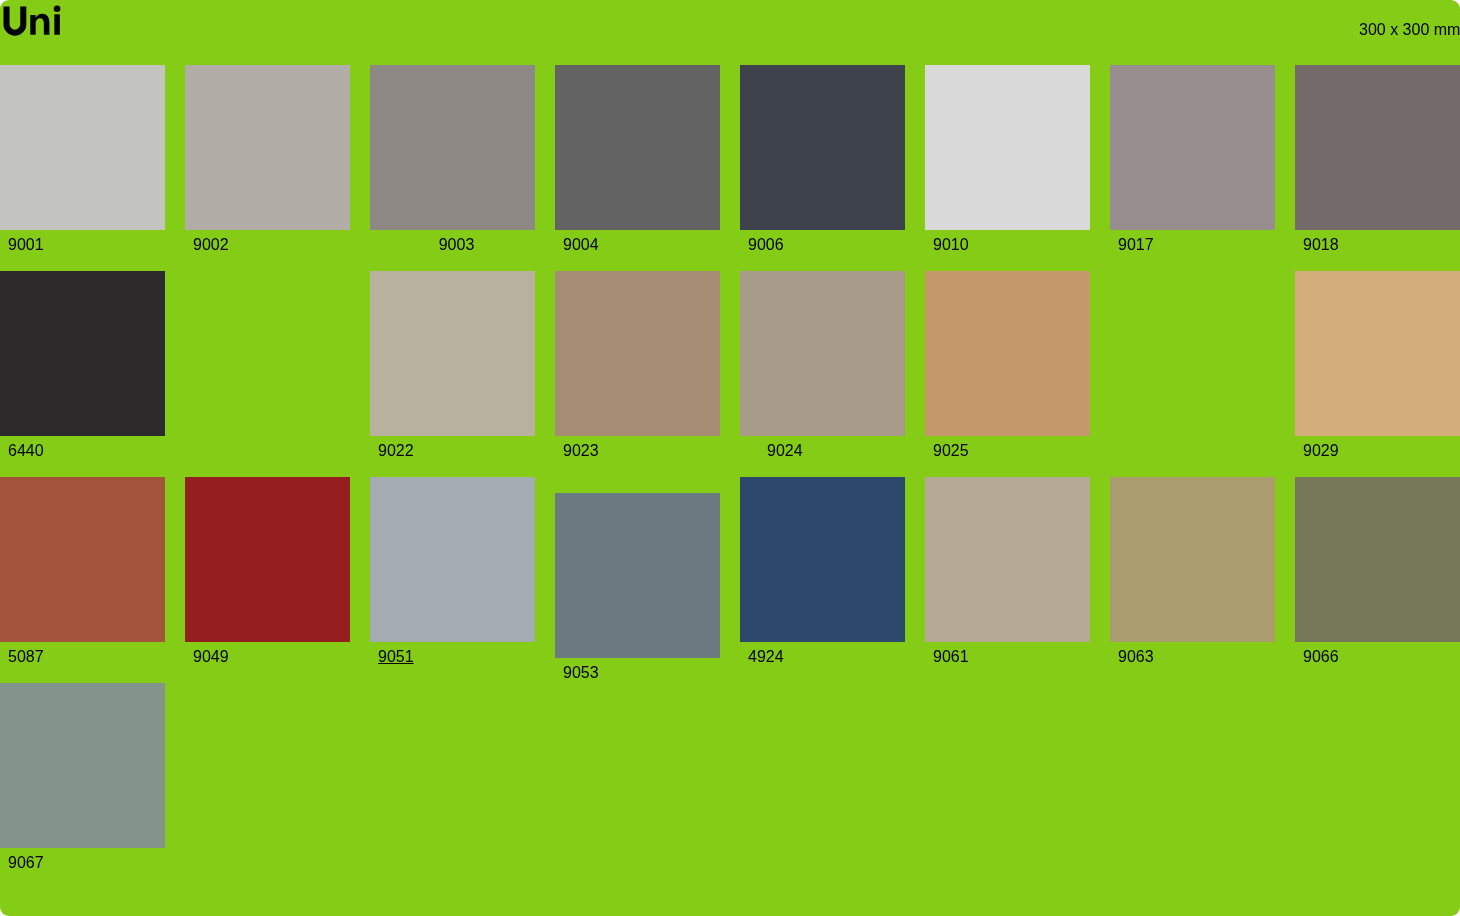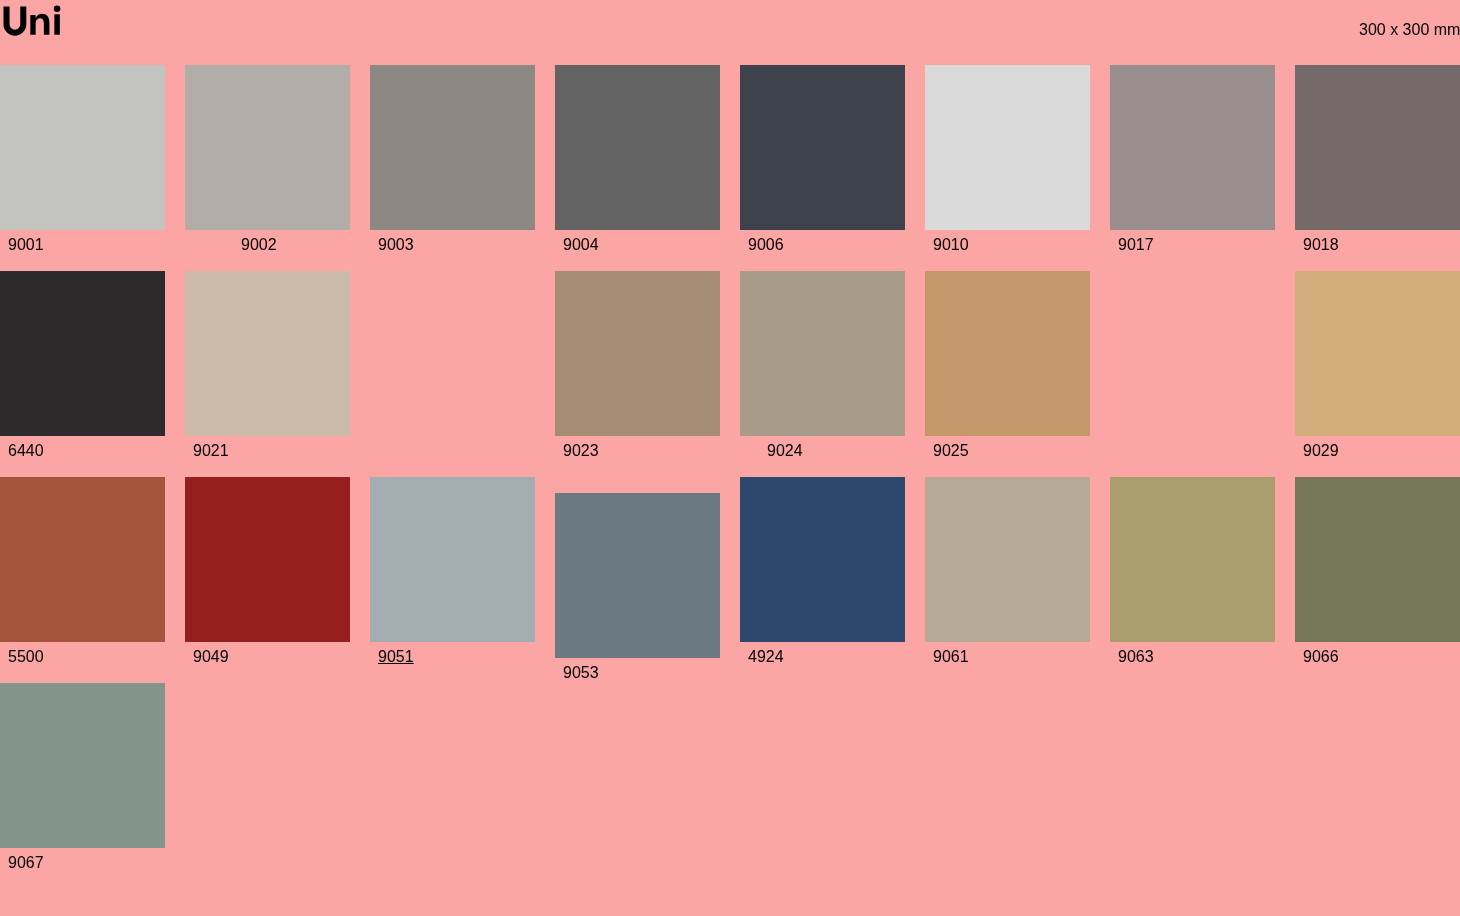--- a/index.html
+++ b/index.html
@@ -12,21 +12,22 @@
     width: 1460px;
     height: 916px;
     overflow: hidden;
     font-family: "Liberation Sans", sans-serif;
     color: #000000;
   }
   .page {
     position: relative;
     width: 1460px;
     height: 916px;
-    background: #fca5a5;
+    background: #84cc16;
+    border-radius: 9px;
   }
 
   
   .page-title {
     position: absolute;
     left: 0px;
     top: 0px;
     width: 80px;
     height: 42px;
     line-height: 0;
@@ -98,25 +99,25 @@
 
   <div class="size-note">300 x 300 mm</div>
 
   <div class="grid" id="swatch-grid">
       <div class="swatch-cell" style="left: 0px; top: 0px; width: 165px;">
         <div class="swatch-chip" style="width: 165px; height: 165px; background-color: rgb(195, 196, 191);"></div>
         <div class="swatch-label" style="margin-top: 7px;">9001</div>
       </div>
       <div class="swatch-cell" style="left: 185px; top: 0px; width: 165px;">
         <div class="swatch-chip" style="width: 165px; height: 165px; background-color: rgb(178, 173, 167);"></div>
-        <div class="swatch-label" style="margin-top: 7px; margin-left: 48px;">9002</div>
+        <div class="swatch-label" style="margin-top: 7px;">9002</div>
       </div>
       <div class="swatch-cell" style="left: 370px; top: 0px; width: 165px;">
         <div class="swatch-chip" style="width: 165px; height: 165px; background-color: rgb(141, 136, 132);"></div>
-        <div class="swatch-label" style="margin-top: 7px;">9003</div>
+        <div class="swatch-label" style="margin-top: 7px; text-align: center;">9003</div>
       </div>
       <div class="swatch-cell" style="left: 555px; top: 0px; width: 165px;">
         <div class="swatch-chip" style="width: 165px; height: 165px; background-color: rgb(99, 99, 99);"></div>
         <div class="swatch-label" style="margin-top: 7px;">9004</div>
       </div>
       <div class="swatch-cell" style="left: 740px; top: 0px; width: 165px;">
         <div class="swatch-chip" style="width: 165px; height: 165px; background-color: rgb(62, 66, 76);"></div>
         <div class="swatch-label" style="margin-top: 7px;">9006</div>
       </div>
       <div class="swatch-cell" style="left: 925px; top: 0px; width: 165px;">
@@ -128,43 +129,43 @@
         <div class="swatch-label" style="margin-top: 7px;">9017</div>
       </div>
       <div class="swatch-cell" style="left: 1295px; top: 0px; width: 165px;">
         <div class="swatch-chip" style="width: 165px; height: 165px; background-color: rgb(115, 106, 105);"></div>
         <div class="swatch-label" style="margin-top: 7px;">9018</div>
       </div>
       <div class="swatch-cell" style="left: 0px; top: 206px; width: 165px;">
         <div class="swatch-chip" style="width: 165px; height: 165px; background-color: rgb(45, 42, 43);"></div>
         <div class="swatch-label" style="margin-top: 7px;">6440</div>
       </div>
-      <div class="swatch-cell" style="left: 185px; top: 206px; width: 165px;">
-        <div class="swatch-chip" style="width: 165px; height: 165px; background-color: rgb(203, 186, 168);"></div>
-        <div class="swatch-label" style="margin-top: 7px;">9021</div>
+      <div class="swatch-cell" style="left: 370px; top: 206px; width: 165px;">
+        <div class="swatch-chip" style="width: 165px; height: 165px; background-color: rgb(183, 177, 158);"></div>
+        <div class="swatch-label" style="margin-top: 7px;">9022</div>
       </div>
       <div class="swatch-cell" style="left: 555px; top: 206px; width: 165px;">
         <div class="swatch-chip" style="width: 165px; height: 165px; background-color: rgb(166, 141, 115);"></div>
         <div class="swatch-label" style="margin-top: 7px;">9023</div>
       </div>
       <div class="swatch-cell" style="left: 740px; top: 206px; width: 165px;">
         <div class="swatch-chip" style="width: 165px; height: 165px; background-color: rgb(168, 155, 138);"></div>
         <div class="swatch-label" style="margin-top: 7px; margin-left: 19px;">9024</div>
       </div>
       <div class="swatch-cell" style="left: 925px; top: 206px; width: 141px;">
         <div class="swatch-chip" style="width: 165px; height: 165px; background-color: rgb(197, 152, 108);"></div>
         <div class="swatch-label" style="margin-top: 7px;">9025</div>
       </div>
       <div class="swatch-cell" style="left: 1295px; top: 206px; width: 165px;">
         <div class="swatch-chip" style="width: 165px; height: 165px; background-color: rgb(212, 173, 125);"></div>
         <div class="swatch-label" style="margin-top: 7px;">9029</div>
       </div>
       <div class="swatch-cell" style="left: 0px; top: 412px; width: 165px;">
         <div class="swatch-chip" style="width: 165px; height: 165px; background-color: rgb(165, 84, 60);"></div>
-        <div class="swatch-label" style="margin-top: 7px;">5500</div>
+        <div class="swatch-label" style="margin-top: 7px;">5087</div>
       </div>
       <div class="swatch-cell" style="left: 185px; top: 412px; width: 165px;">
         <div class="swatch-chip" style="width: 165px; height: 165px; background-color: rgb(149, 31, 31);"></div>
         <div class="swatch-label" style="margin-top: 7px;">9049</div>
       </div>
       <div class="swatch-cell" style="left: 370px; top: 412px; width: 139px; text-decoration: underline;">
         <div class="swatch-chip" style="width: 165px; height: 165px; background-color: rgb(163, 173, 177);"></div>
         <div class="swatch-label" style="margin-top: 7px;">9051</div>
       </div>
       <div class="swatch-cell" style="left: 555px; top: 428px; width: 165px;">

